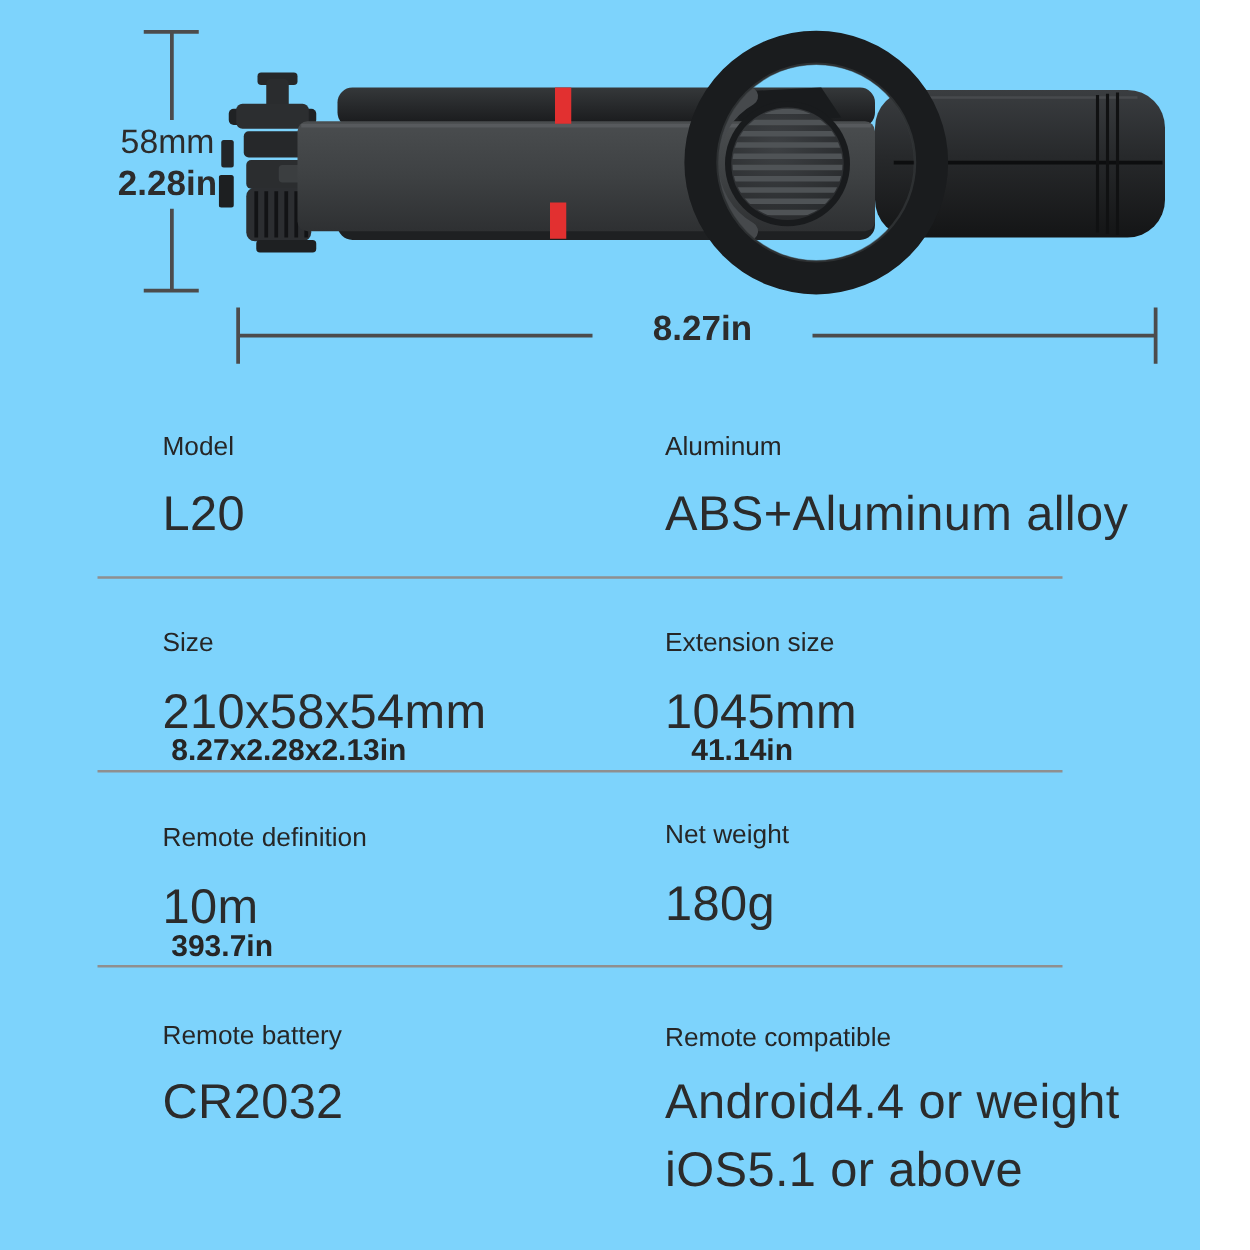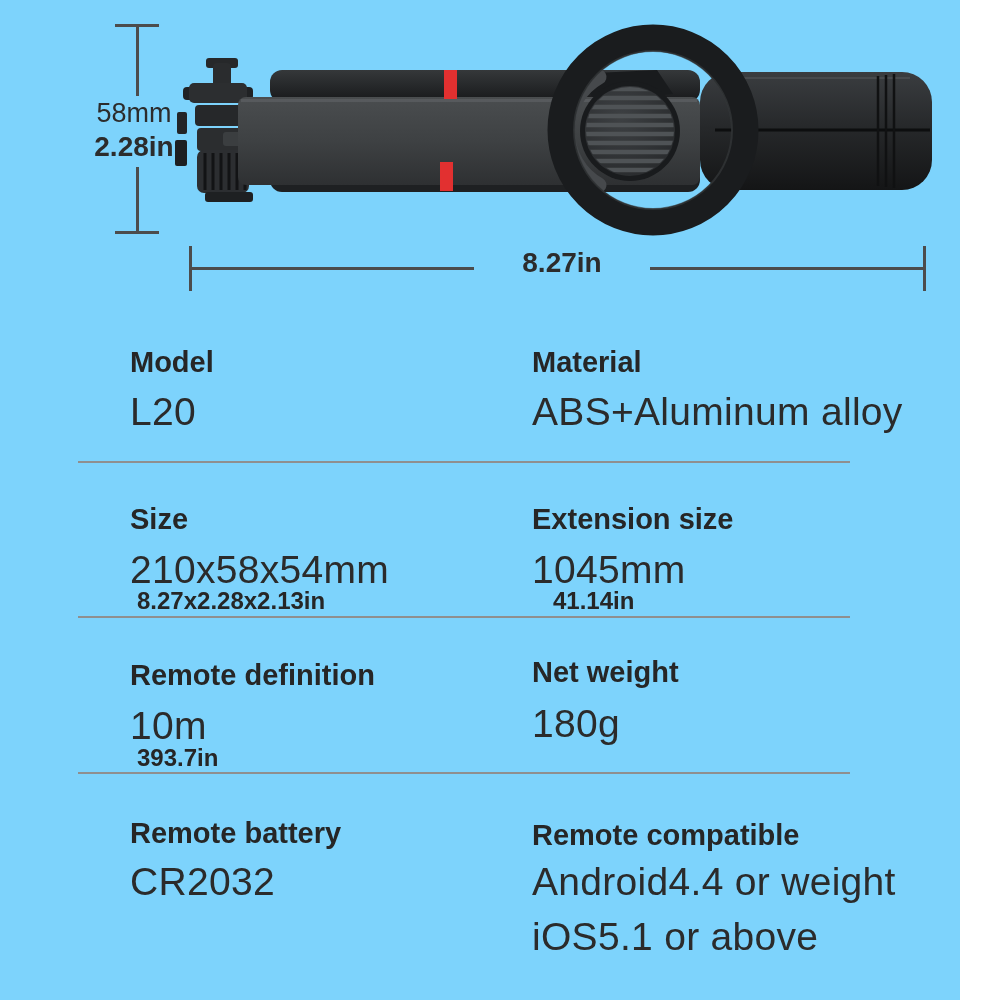--- a/index.html
+++ b/index.html
@@ -8,21 +8,21 @@
     font-family:"Liberation Sans",sans-serif;color:#2b2b2b;overflow:hidden;
   }
   .abs{position:absolute;}
   
   .dimline{position:absolute;background:#4c4c4c;}
   .dimtext{position:absolute;text-align:center;color:#2c2c2c;}
   .dimtext .mm{display:block;font-size:27px;line-height:1.25;font-weight:normal;}
   .dimtext .in{display:block;font-size:28px;line-height:1.15;font-weight:bold;}
   
   .hr{position:absolute;left:78px;width:772px;height:2px;background:#8f8f8f;}
-  .lbl{position:absolute;font-size:29px;font-weight:bold;white-space:nowrap;color:#262626;}
+  .lbl{position:absolute;font-size:21px;font-weight:normal;white-space:nowrap;color:#262626;}
   .val{position:absolute;font-size:39px;font-weight:normal;white-space:nowrap;color:#2b2b2b;letter-spacing:0.3px;}
   .sub{position:absolute;font-size:24px;font-weight:bold;white-space:nowrap;color:#262626;}
 </style>
 </head>
 <body>
 
 <div class="page">
 
   <svg class="abs" style="left:175px;top:20px" width="770" height="230" viewBox="0 0 770 230">
     <defs>
@@ -109,21 +109,21 @@
   <div class="dimline" style="left:189px;top:246px;width:3px;height:45px"></div>
   <div class="dimline" style="left:191px;top:267px;width:283px;height:3px"></div>
   <div class="dimtext" style="left:472px;top:247px;width:180px">
     <span class="in">8.27in</span>
   </div>
   <div class="dimline" style="left:650px;top:267px;width:275px;height:3px"></div>
   <div class="dimline" style="left:923px;top:246px;width:3px;height:45px"></div>
 
   <div class="lbl" style="left:130px;top:346px">Model</div>
   <div class="val" style="left:130px;top:390px">L20</div>
-  <div class="lbl" style="left:532px;top:346px">Material</div>
+  <div class="lbl" style="left:532px;top:346px">Aluminum</div>
   <div class="val" style="left:532px;top:390px">ABS+Aluminum alloy</div>
   <div class="hr" style="top:461px"></div>
 
   <div class="lbl" style="left:130px;top:503px">Size</div>
   <div class="val" style="left:130px;top:548px">210x58x54mm</div>
   <div class="sub" style="left:137px;top:587px">8.27x2.28x2.13in</div>
   <div class="lbl" style="left:532px;top:503px">Extension size</div>
   <div class="val" style="left:532px;top:548px">1045mm</div>
   <div class="sub" style="left:553px;top:587px">41.14in</div>
   <div class="hr" style="top:616px"></div>

